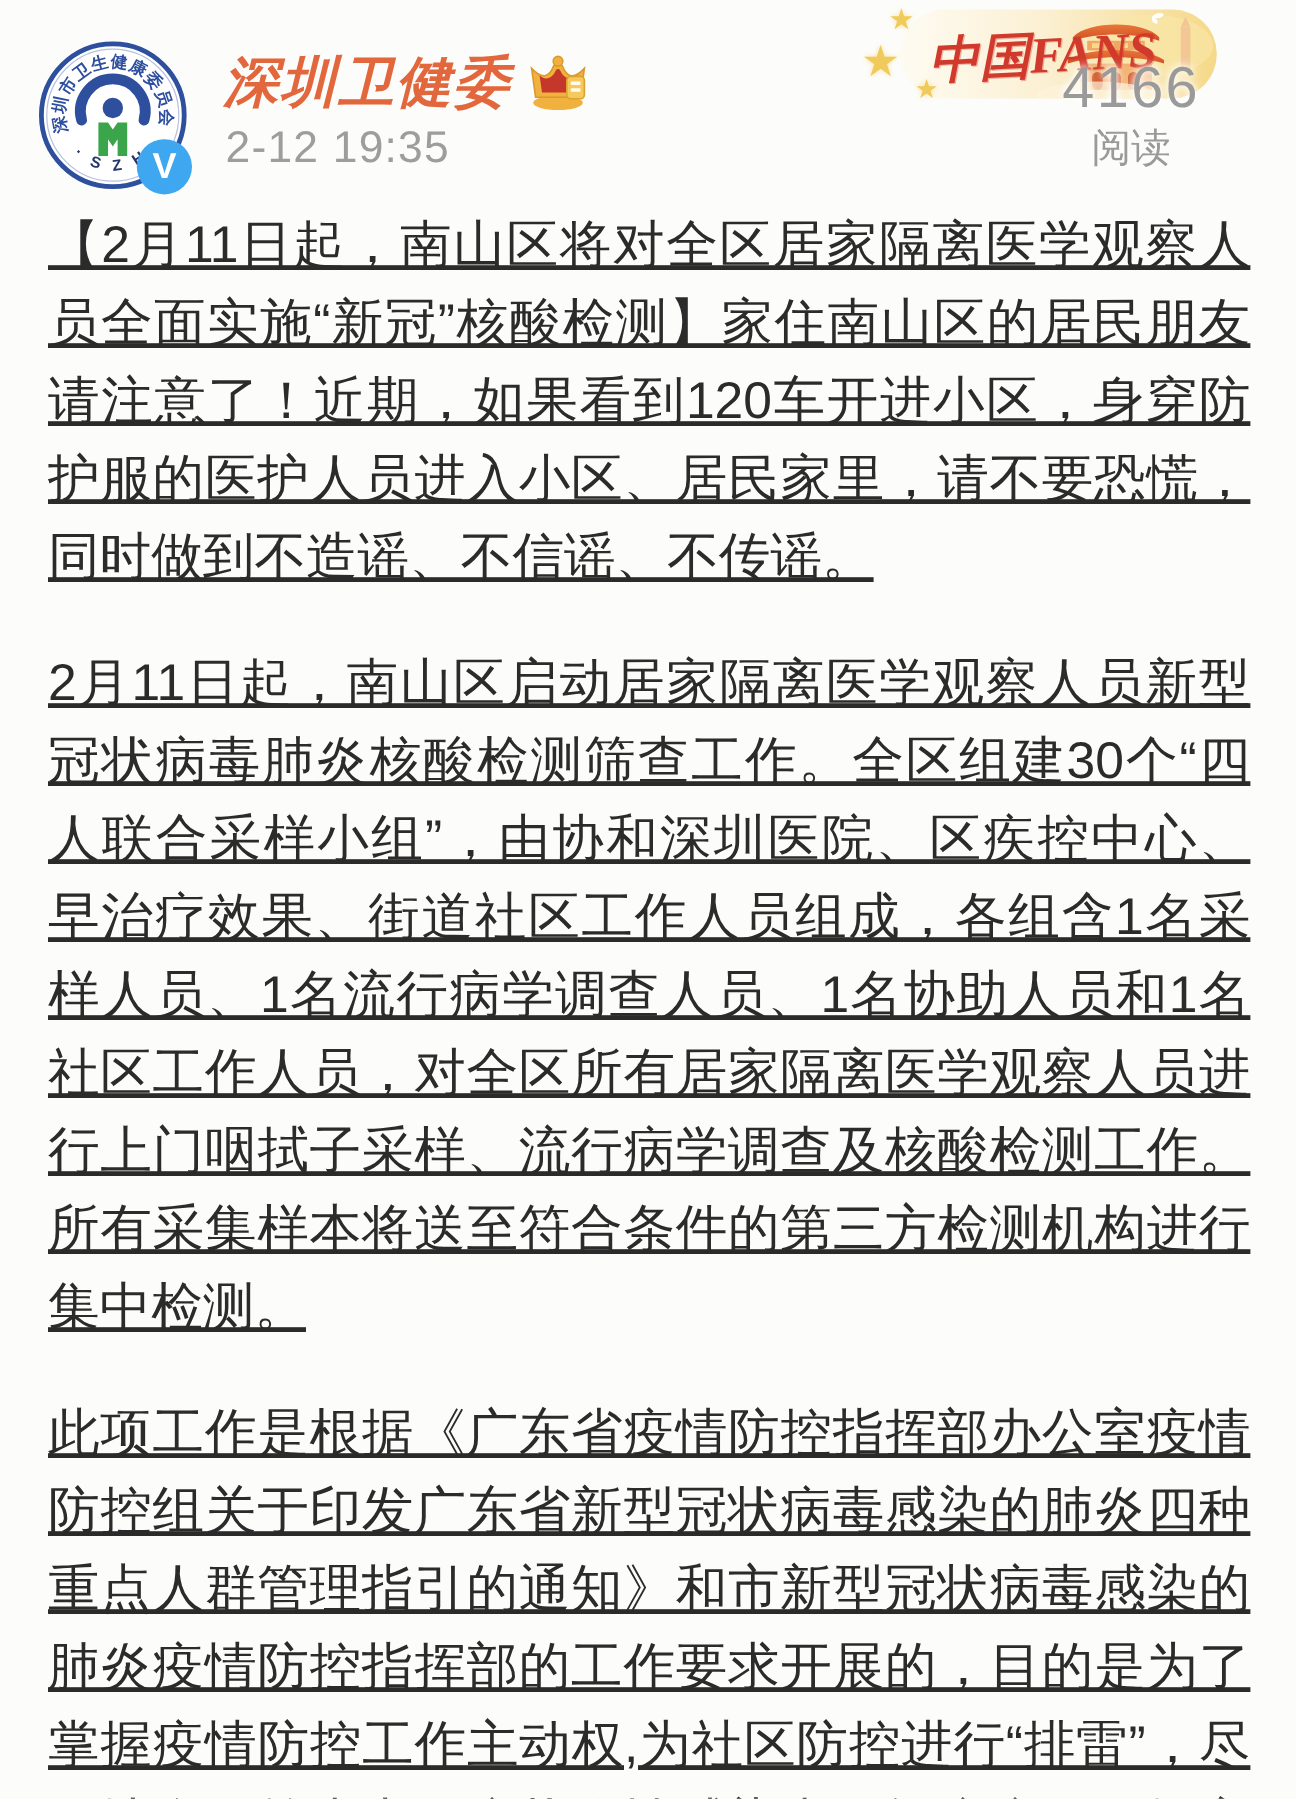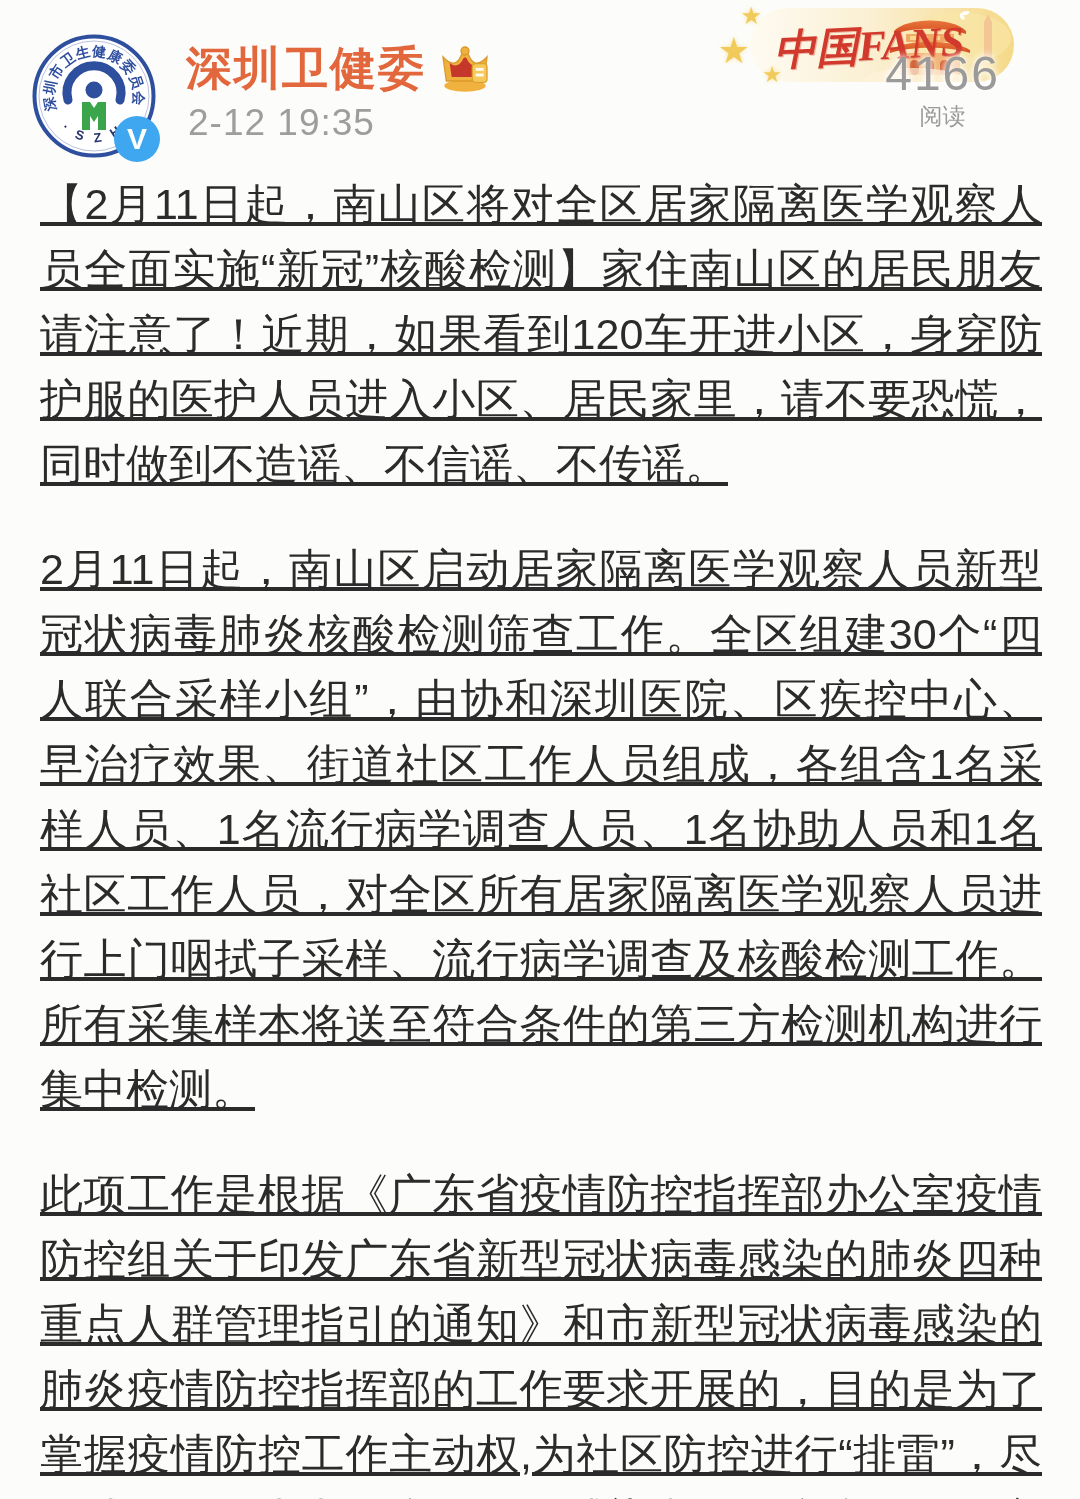--- a/index.html
+++ b/index.html
@@ -12,21 +12,21 @@
   .header { position:relative; height:168px; }
   
   .avatar { position:absolute; left:32px; top:34px; width:124px; height:124px; }
   .avatar svg { display:block; width:124px; height:124px; }
   .v-badge {
     position:absolute; right:-4px; bottom:-4px; width:46px; height:46px;
     border-radius:50%; background:#3fa7f0; color:#ffffff;
     font-weight:bold; font-size:30px; line-height:46px; text-align:center;
   }
   
-  .name-row { position:absolute; left:186px; top:38px; display:flex; align-items:center; gap:12px; }
+  .name-row { position:absolute; left:186px; top:38px; display:flex; align-items:center; gap:12px;font-style:italic; }
   .name { font-size:46px; font-weight:600; color:#e2673c; letter-spacing:2px; }
   .crown { width:54px; height:48px; }
   .time { position:absolute; left:188px; top:102px; font-size:37px; color:#9d9d9d; letter-spacing:1px;text-align:right; }
   
   .fans-pill {
     position:absolute; top:8px; right:66px; width:264px; height:74px;
     border-radius:37px; overflow:hidden; z-index:1;
     background:linear-gradient(90deg,#fefbf2 0%,#fbf0d3 45%,#f8e4ae 72%,#f5d археolog88 100%);
     background:linear-gradient(90deg,#fefbf2 0%,#fbf0d3 45%,#f8e4ae 72%,#f5d988 100%);
   }
@@ -41,21 +41,21 @@
   .star { position:absolute; z-index:2; color:#f0cb5b; text-shadow:0 0 4px rgba(250,220,140,.8); }
   .star.s1 { right:318px; top:2px;  font-size:24px; }
   .star.s2 { right:330px; top:30px; font-size:36px; }
   .star.s3 { right:298px; top:62px; font-size:22px; }
   
   .reads { position:absolute; top:46px; right:80px; text-align:center; color:#9a9a9a; z-index:3; }
   .reads-count {
     font-size:48px; font-weight:400; letter-spacing:2px;
     text-shadow:0 0 6px #ffffff, 0 0 10px #ffffff;
   }
-  .reads-label { font-size:23px; margin-top:0px; text-shadow:0 0 6px #ffffff; }
+  .reads-label { font-size:33px; margin-top:0px; text-shadow:0 0 6px #ffffff; }
   
   .content { padding:4px 38px 0 40px; }
   .content p {
     font-size:43px; line-height:65px; color:#2b2b2b; font-weight:500;
     text-align:justify; margin-bottom:40px;text-decoration:underline;
   }
   .content p:last-child { margin-bottom:0; }
 </style>
 </head>
 <body>

